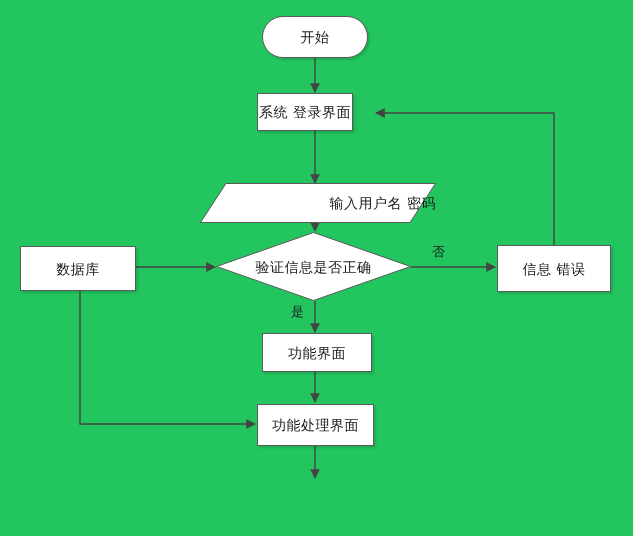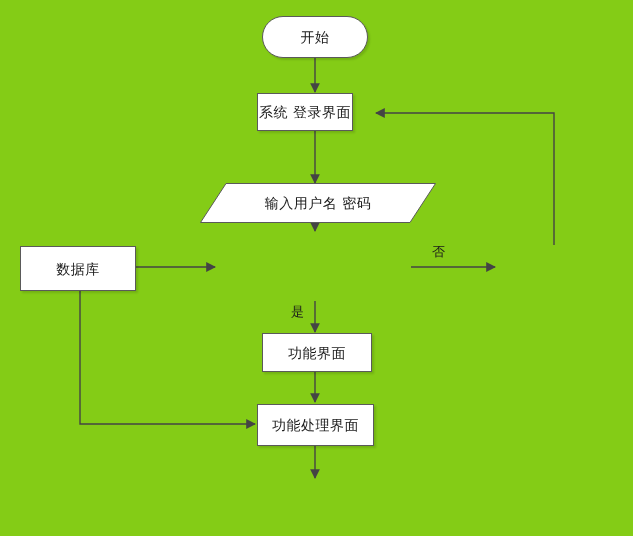--- a/index.html
+++ b/index.html
@@ -8,21 +8,21 @@
     padding: 0;
     background: #ffffff;
   }
   body {
     font-family: "DejaVu Sans", "Liberation Sans", sans-serif;
   }
   #canvas {
     position: relative;
     width: 633px;
     height: 536px;
-    background: #84cc16;
+    background: #22c55e;
     overflow: hidden;
   }
   #edges {
     position: absolute;
     left: 0;
     top: 0;
     width: 633px;
     height: 536px;
   }
   .node {
@@ -116,32 +116,41 @@
   </svg>
 
   <div class="node terminal" style="left:262px; top:16px; width:106px; height:42px;">
     <span class="label">开始</span>
   </div>
 
   <div class="node" style="left:257px; top:93px; width:96px; height:38px;">
     <span class="label">系统 登录界面</span>
   </div>
 
-  <div class="node parallelogram" style="left:200px; top:183px; width:236px; height:40px;">
+  <div class="node parallelogram" style="left:200px; top:183px; width:236px; height:40px;justify-content:flex-end;">
     <svg class="shape-svg" viewBox="0 0 236 40" preserveAspectRatio="none">
       <polygon points="26,0.5 235.5,0.5 210,39.5 0.5,39.5"></polygon>
     </svg>
     <span class="label">输入用户名 密码</span>
   </div>
 
   <div class="node" style="left:20px; top:246px; width:116px; height:45px;">
     <span class="label">数据库</span>
   </div>
 
+  <div class="node diamond" style="left:216px; top:232px; width:195px; height:69px;">
+    <svg class="shape-svg" viewBox="0 0 195 69" preserveAspectRatio="none">
+      <polygon points="97.5,0.5 194.5,34.5 97.5,68.5 0.5,34.5"></polygon>
+    </svg>
+    <span class="label">验证信息是否正确</span>
+  </div>
 
+  <div class="node" style="left:497px; top:245px; width:114px; height:47px;">
+    <span class="label">信息 错误</span>
+  </div>
 
   <div class="node" style="left:262px; top:333px; width:110px; height:39px;">
     <span class="label">功能界面</span>
   </div>
 
   <div class="node" style="left:257px; top:404px; width:117px; height:42px;">
     <span class="label">功能处理界面</span>
   </div>
 
 

